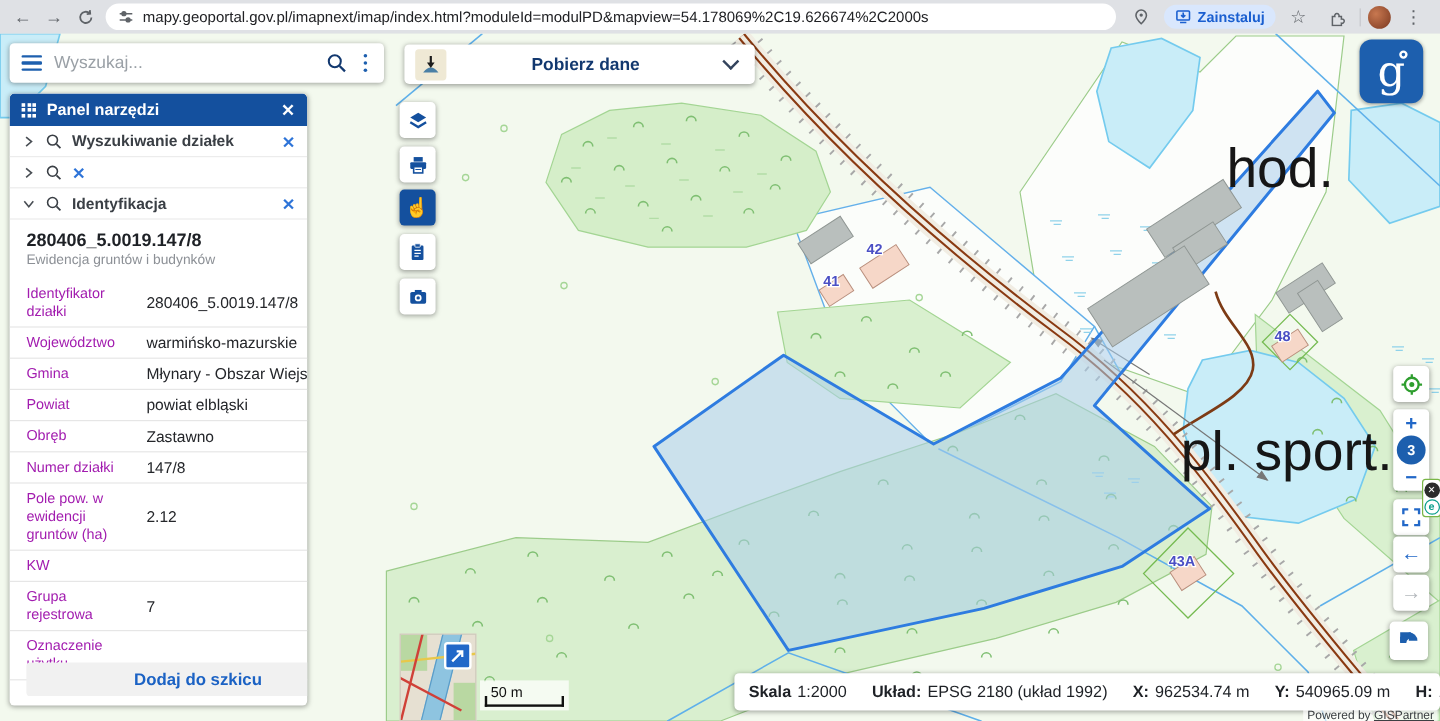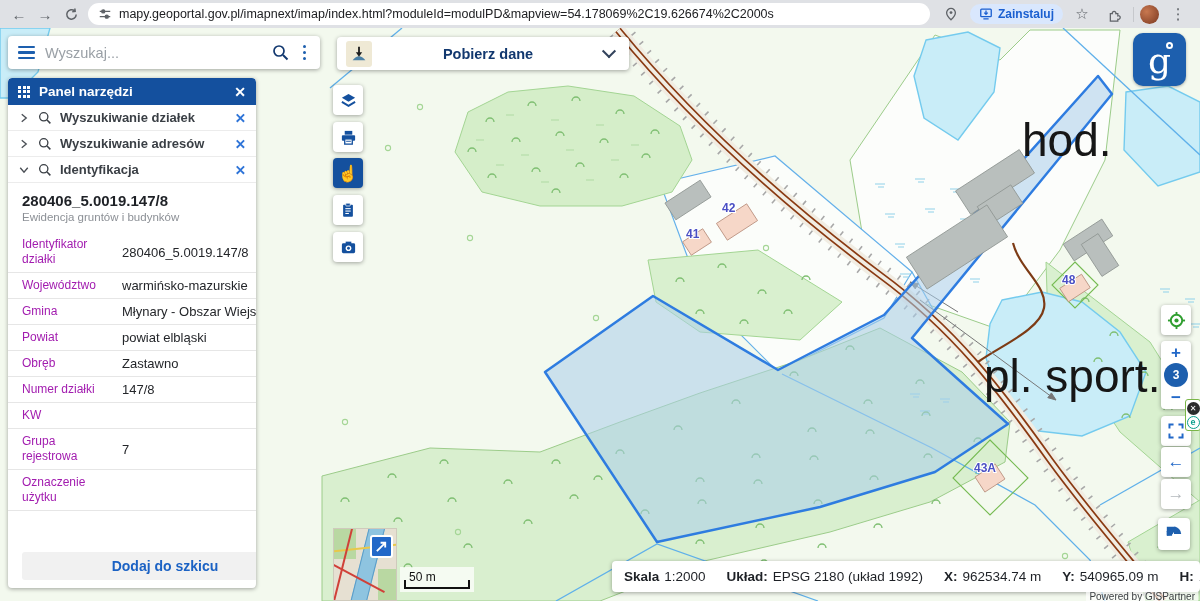--- a/index.html
+++ b/index.html
@@ -401,21 +401,20 @@
       <span class="x-blue">✕</span>
     </div>
     <div class="toolrow">
       <svg width="12" height="12" viewBox="0 0 16 16">
           <polyline points="5,3 11,8 5,13" fill="none" stroke="#4a4f55" stroke-width="1.8"></polyline>
         </svg>
       <svg width="14" height="14" viewBox="0 0 17 17">
           <circle cx="7" cy="7" r="5" fill="none" stroke="#3a3f45" stroke-width="1.6"></circle>
           <line x1="11" y1="11" x2="15" y2="15" stroke="#3a3f45" stroke-width="1.8"></line>
         </svg>
-      <span class="lbl">Wyszukiwanie adresów</span>
       <span class="x-blue">✕</span>
     </div>
     <div class="toolrow">
       <svg width="12" height="12" viewBox="0 0 16 16">
           <polyline points="3,5 8,11 13,5" fill="none" stroke="#4a4f55" stroke-width="1.8"></polyline>
         </svg>
       <svg width="14" height="14" viewBox="0 0 17 17">
           <circle cx="7" cy="7" r="5" fill="none" stroke="#3a3f45" stroke-width="1.6"></circle>
           <line x1="11" y1="11" x2="15" y2="15" stroke="#3a3f45" stroke-width="1.8"></line>
         </svg>
@@ -443,20 +442,24 @@
           <div class="al">Powiat</div>
           <div class="av">powiat elbląski</div>
         </div>
       <div class="arow">
           <div class="al">Obręb</div>
           <div class="av">Zastawno</div>
         </div>
       <div class="arow">
           <div class="al">Numer działki</div>
           <div class="av">147/8</div>
+        </div>
+      <div class="arow">
+          <div class="al">Pole pow. w ewidencji gruntów (ha)</div>
+          <div class="av">2.12</div>
         </div>
       <div class="arow">
           <div class="al">KW</div>
           <div class="av"></div>
         </div>
       <div class="arow">
           <div class="al">Grupa rejestrowa</div>
           <div class="av">7</div>
         </div>
       <div class="arow" style="min-height:38px">

